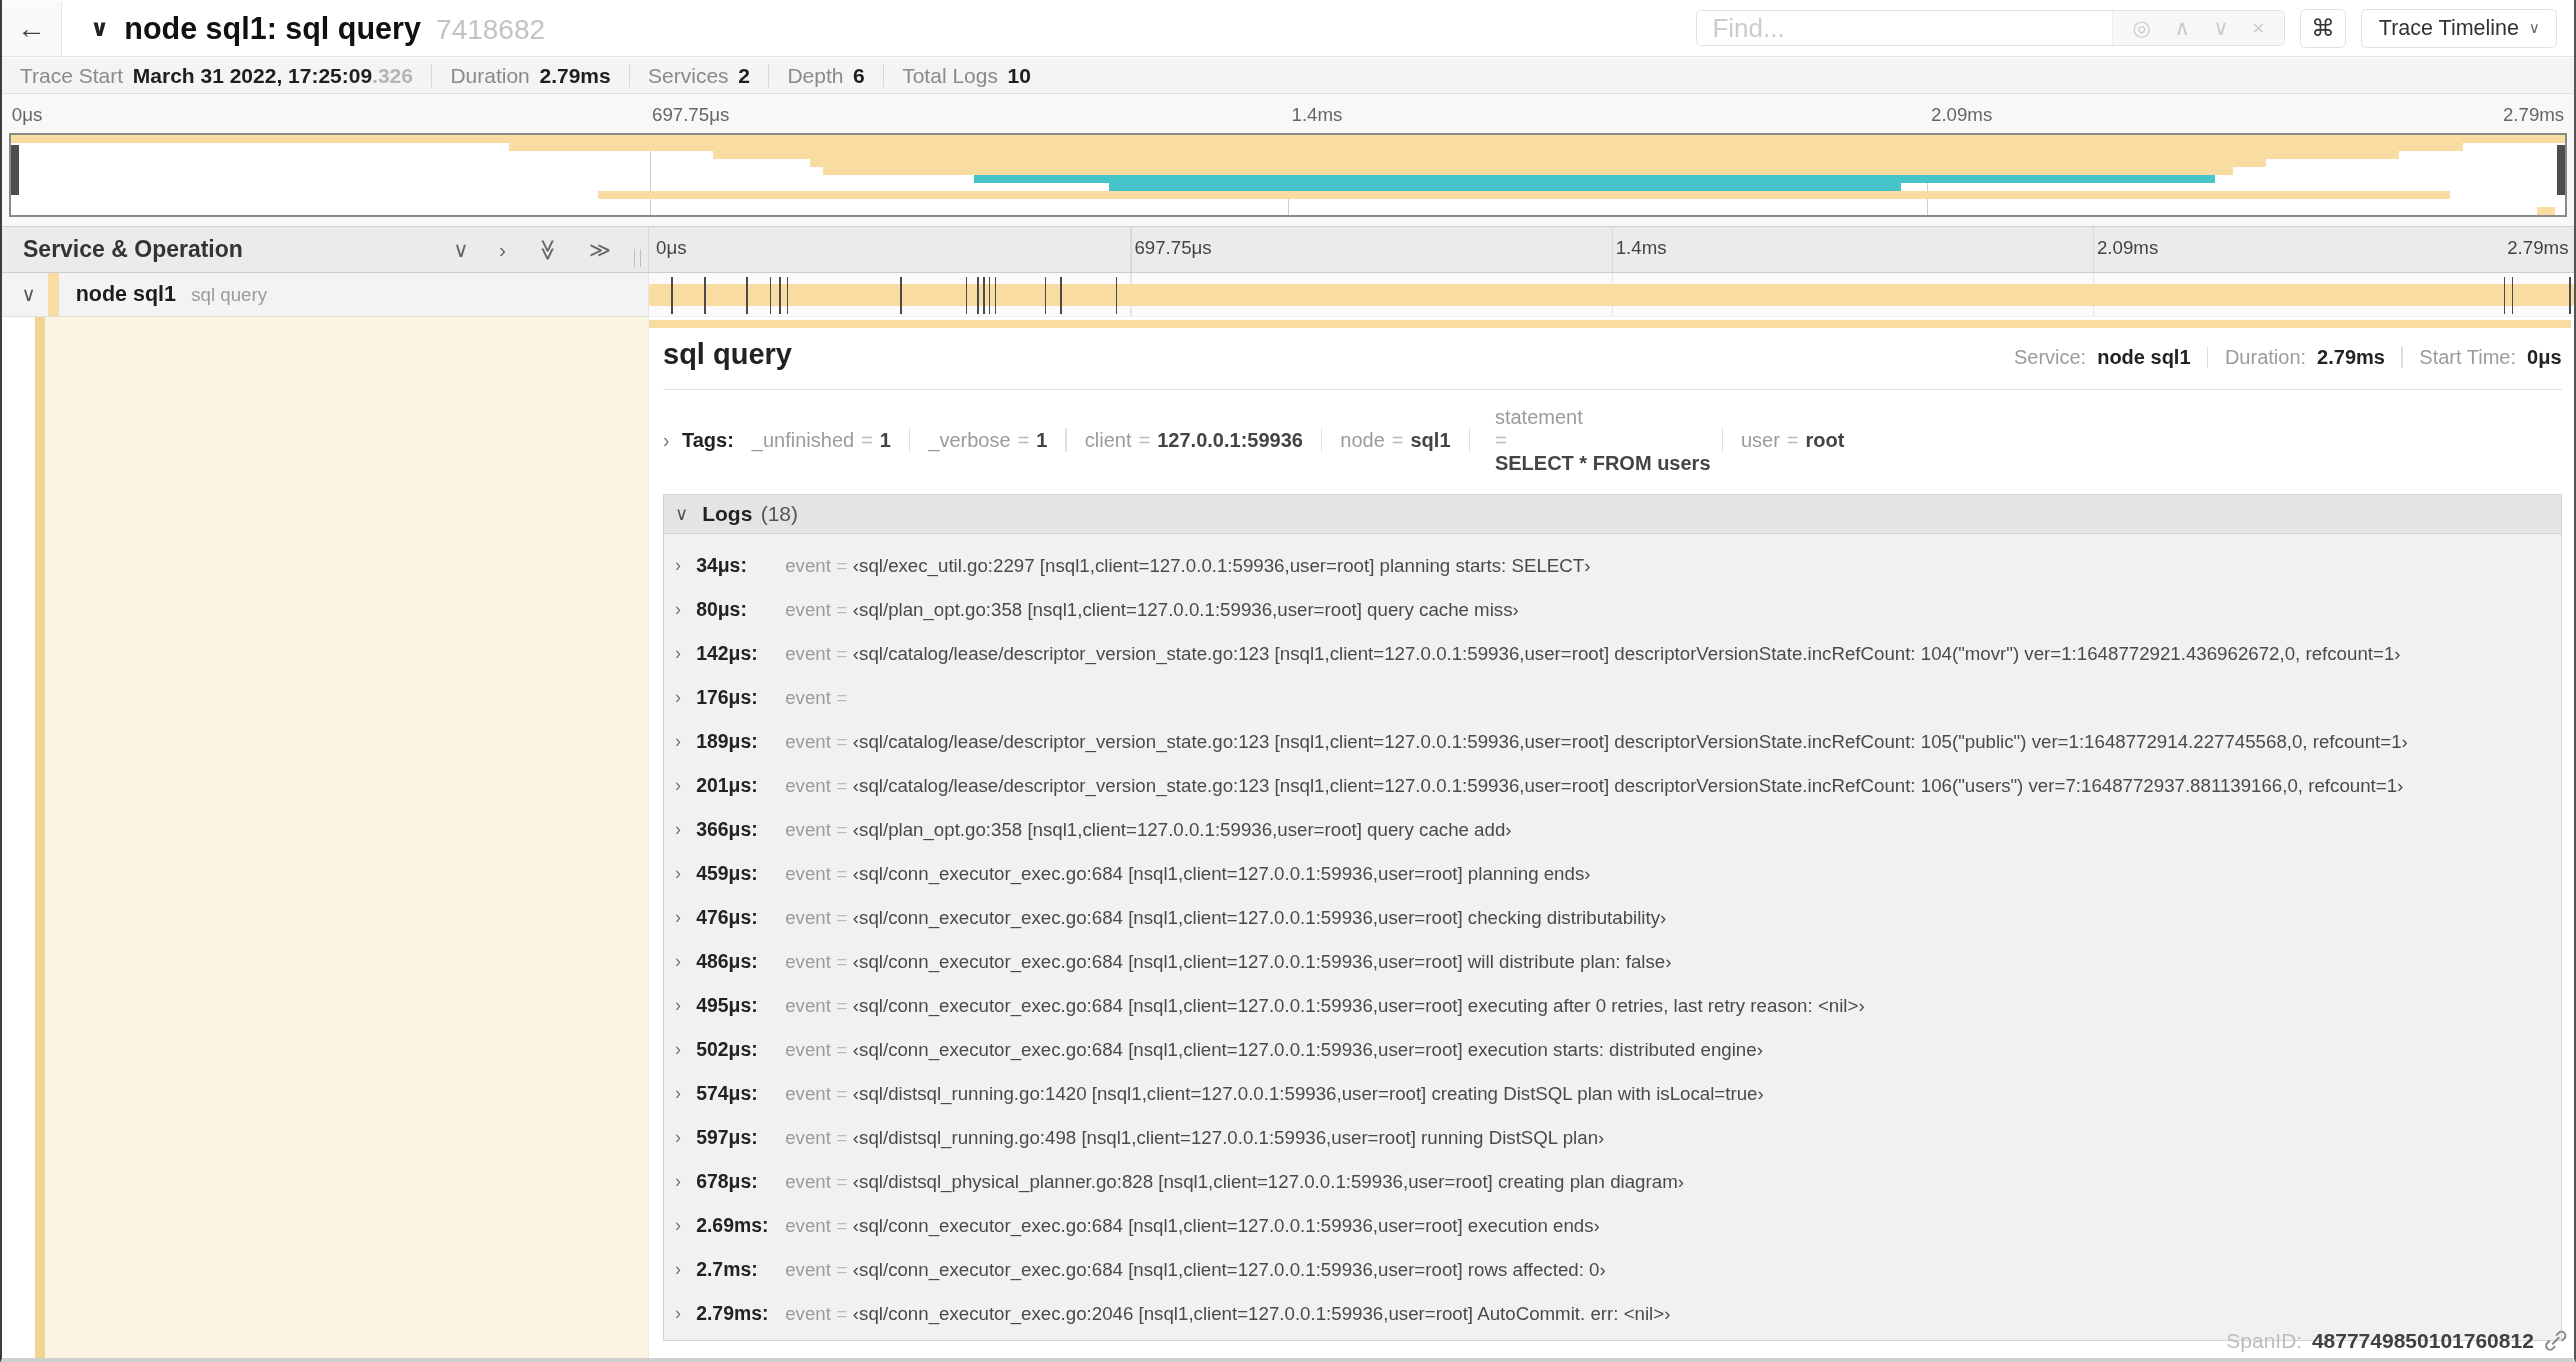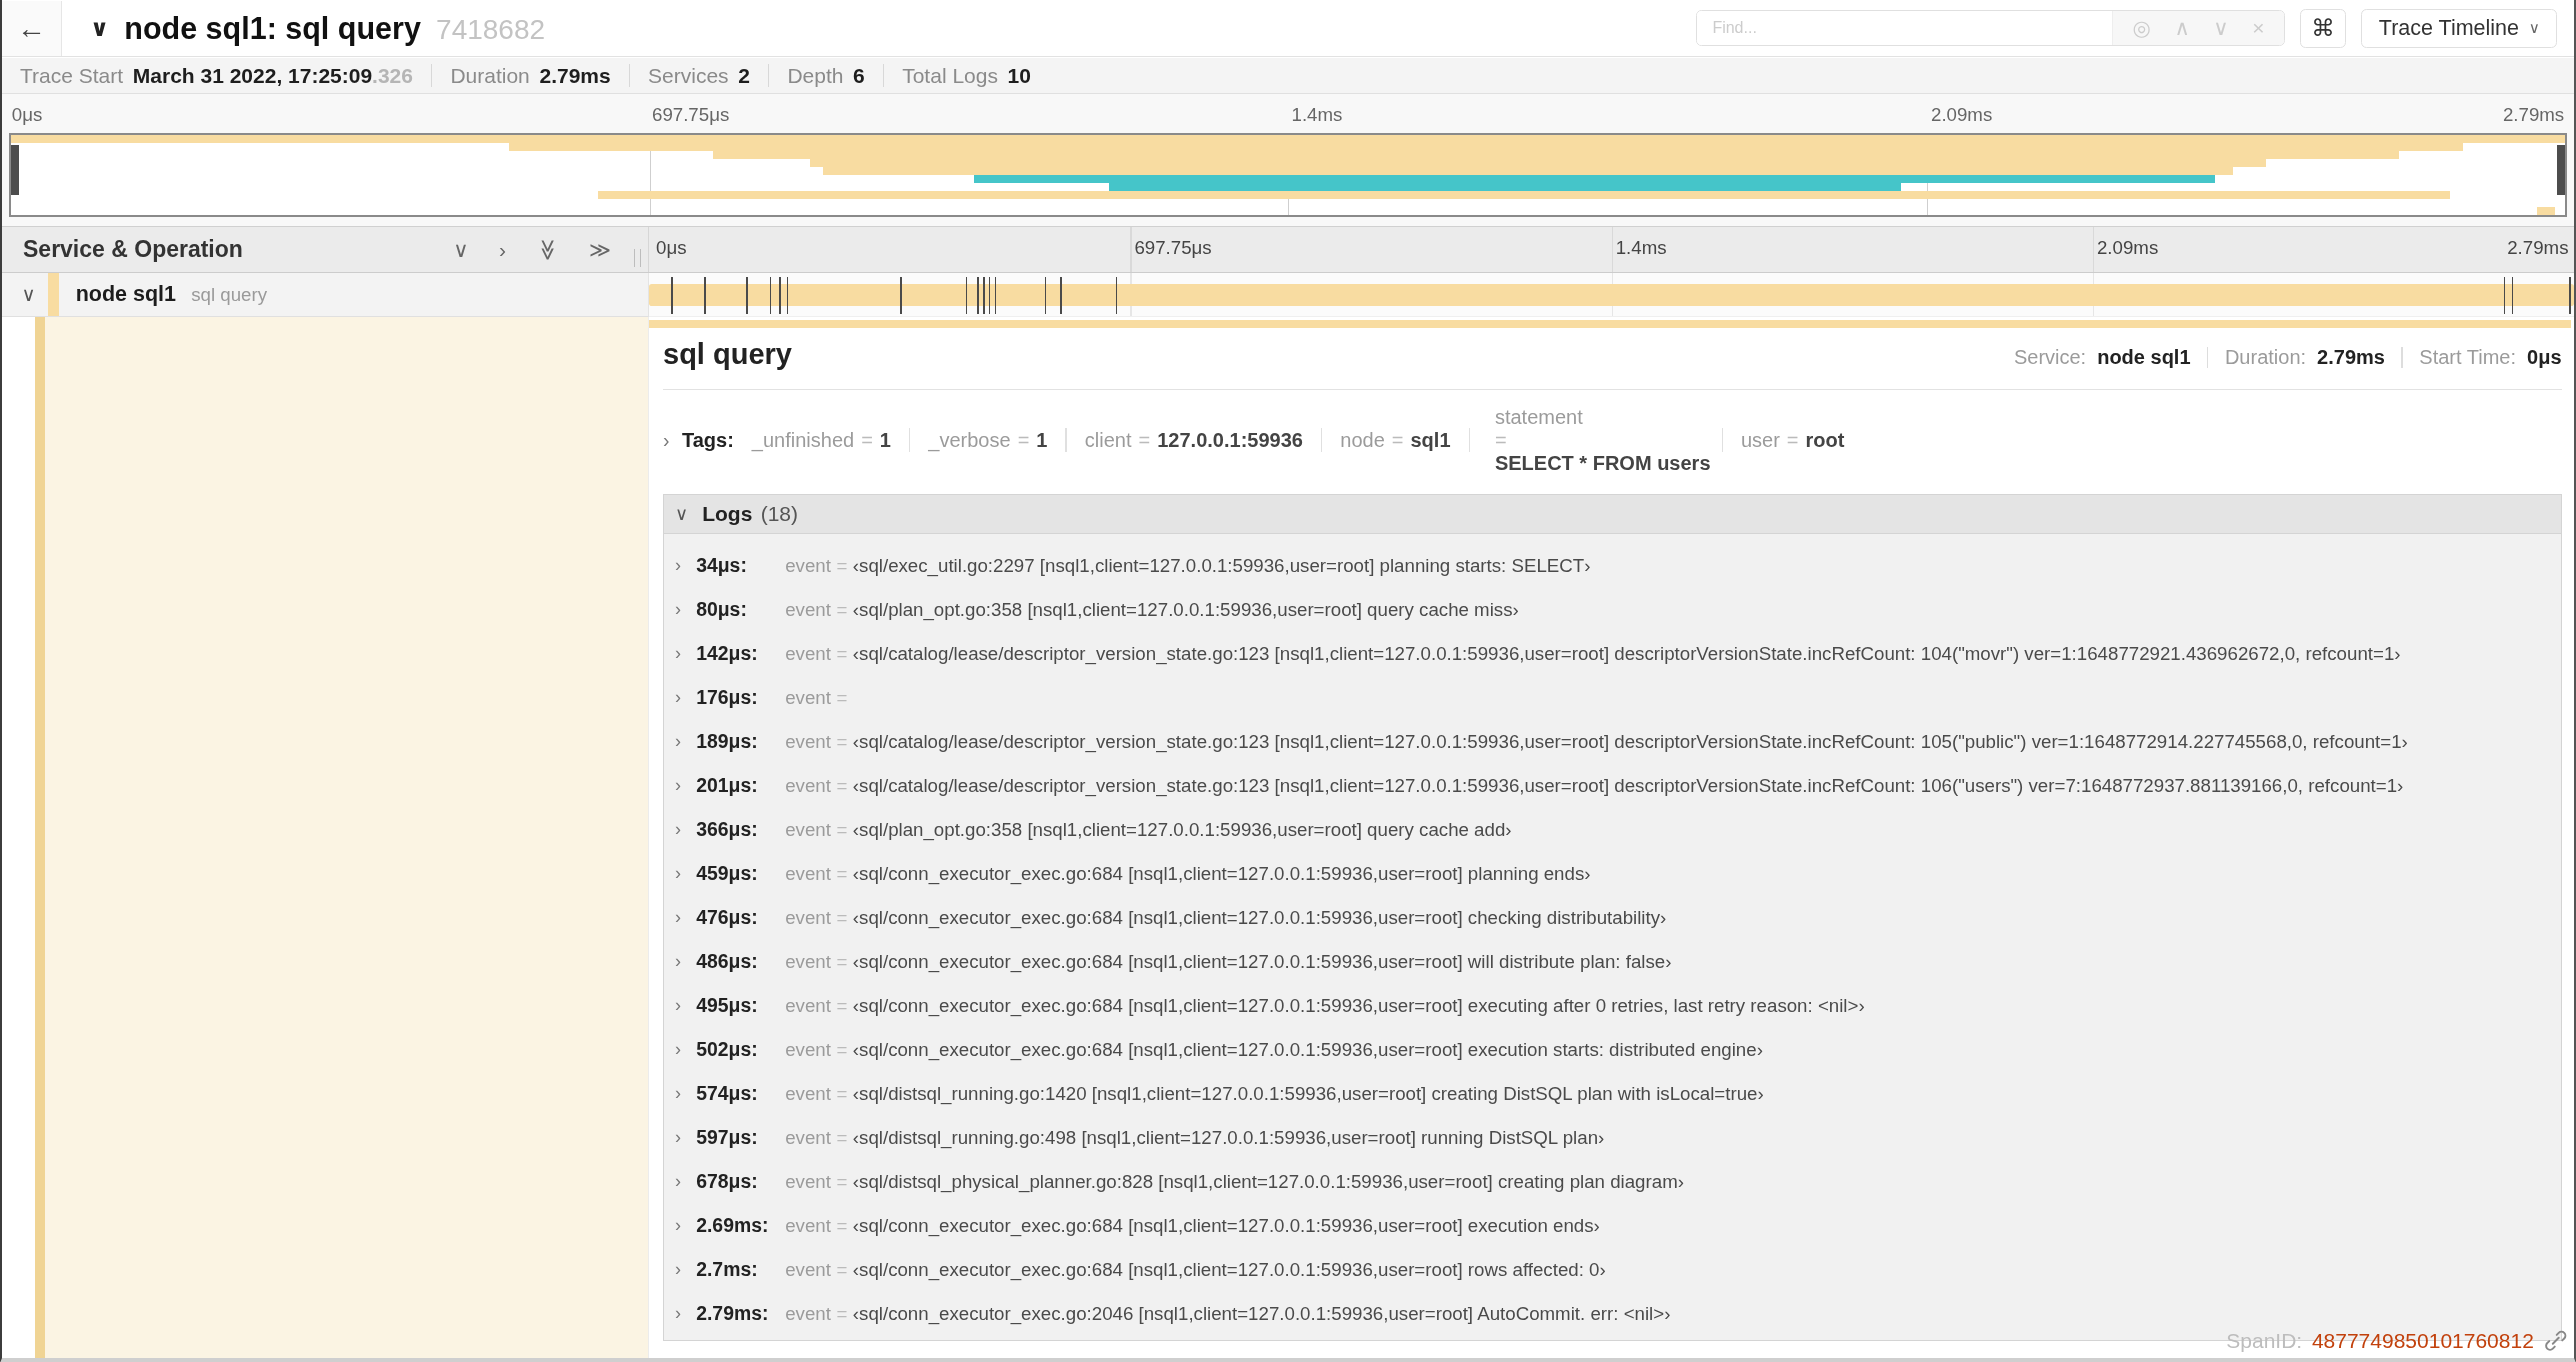--- a/index.html
+++ b/index.html
@@ -10,21 +10,21 @@
 
   
   .hdr { position:absolute; left:0; top:0; right:0; height:57px; background:#fff; border-bottom:1.4px solid #e2e2e2; display:flex; align-items:center; }
   .back-btn { width:60px; height:55px; display:flex; align-items:center; justify-content:center; background:#fafafa; border-right:1.4px solid #e6e6e6; font-size:29px; color:#444; cursor:pointer; }
   .title-wrap { display:flex; align-items:baseline; margin-left:28px; gap:15.2px; flex:1; min-width:0; }
   .title-chevron { font-size:23.5px; font-weight:700; color:#222; align-self:center; cursor:pointer; }
   .t-title { font-size:30.5px; font-weight:700; color:#111; white-space:nowrap; }
   .trace-id { font-size:28px; color:#c3c3c3; font-weight:500; }
   .hdr-right { display:flex; align-items:center; gap:15.2px; margin-right:16.6px; }
   .find-group { display:flex; align-items:stretch; height:36px; border:1.4px solid #e0e0e0; border-radius:5.5px; overflow:hidden; background:#fff; }
-  .find-group input { width:415px; border:none; outline:none; padding:0 15.2px; font-size:16px; color:#444; font-family:inherit; }
+  .find-group input { width:415px; border:none; outline:none; padding:0 15.2px; font-size:26px; color:#444; font-family:inherit; }
   .find-group input::placeholder { color:#ccc; }
   .find-tools { display:flex; align-items:center; gap:23.5px; background:#f7f7f7; padding:0 19.4px; border-left:1.4px solid #eee; }
   .find-tools span { font-size:21px; color:#ccc; cursor:pointer; }
   .sq-btn { height:39px; min-width:46px; padding:0 9.7px; background:#fff; border:1.4px solid #e0e0e0; border-radius:5.5px; display:flex; align-items:center; justify-content:center; gap:9.7px; font-size:23.5px; color:#333; cursor:pointer; }
   .view-btn { font-size:21.5px; padding:0 16.6px;text-align:right; }
   .view-btn .sm-ch { font-size:15.2px; color:#666; }
 
   
   .summary { position:absolute; left:0; top:58px; right:0; height:36px; background:#f4f4f4; border-bottom:1.4px solid #e0e0e0; display:flex; align-items:center; padding-left:18px; font-size:21px; }
   .sum-item { display:flex; align-items:baseline; gap:9.7px; white-space:nowrap; }
@@ -101,21 +101,21 @@
   .log-row { height:44px; display:flex; align-items:center; padding-left:11px; white-space:nowrap; overflow:hidden; cursor:pointer; }
   .log-row .chev { font-size:18px; color:#777; margin-right:15.2px; }
   .log-time { font-size:19.4px; font-weight:700; color:#222; min-width:89px; }
   .log-key { font-size:18.7px; color:#9b9b9b; margin-right:5.5px; }
   .log-eq { font-size:18.7px; color:#bbb; margin-right:5.5px; }
   .log-val { font-size:18.7px; color:#4a4a4a; }
   .logs-note { font-size:18px; color:#9b9b9b; padding:12.5px 0 11px 11px; }
 
   .spanid-row { position:absolute; right:7px; bottom:5.5px; display:flex; align-items:center; gap:9.7px; font-size:21px; }
   .spanid-lbl { color:#bdbdbd; }
-  .spanid-val { color:#c2410c; }
+  .spanid-val { color:#404040;font-weight:bold; }
   .link-icon { cursor:pointer; display:inline-flex; }
 </style>
 </head>
 <body>
 
 <div class="page">
 
   <div class="hdr">
     <div class="back-btn">
       <span>←</span>

